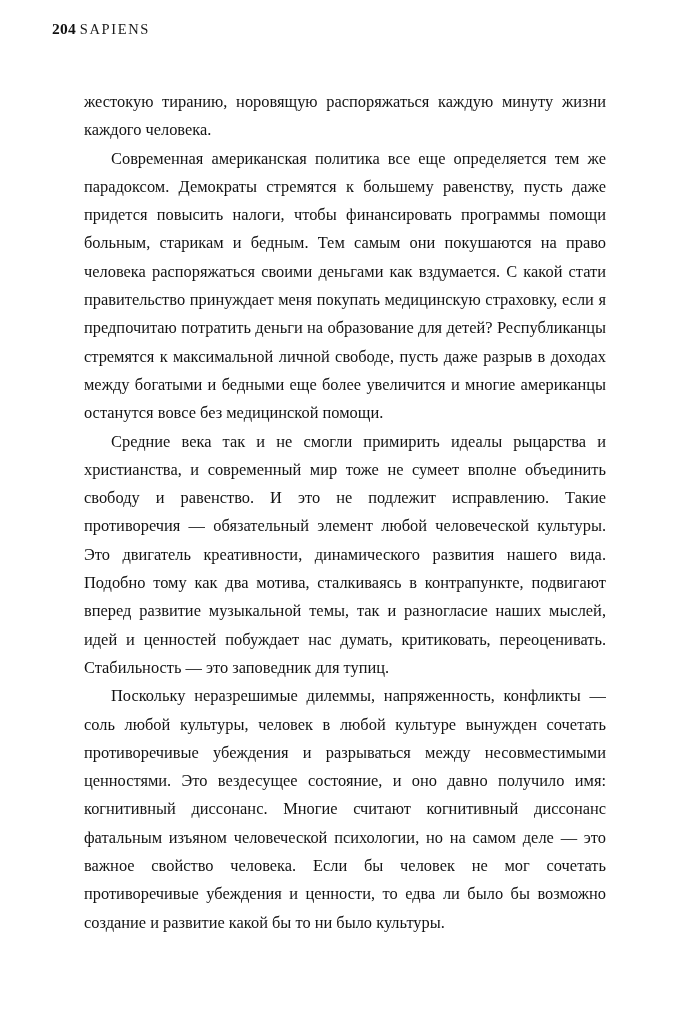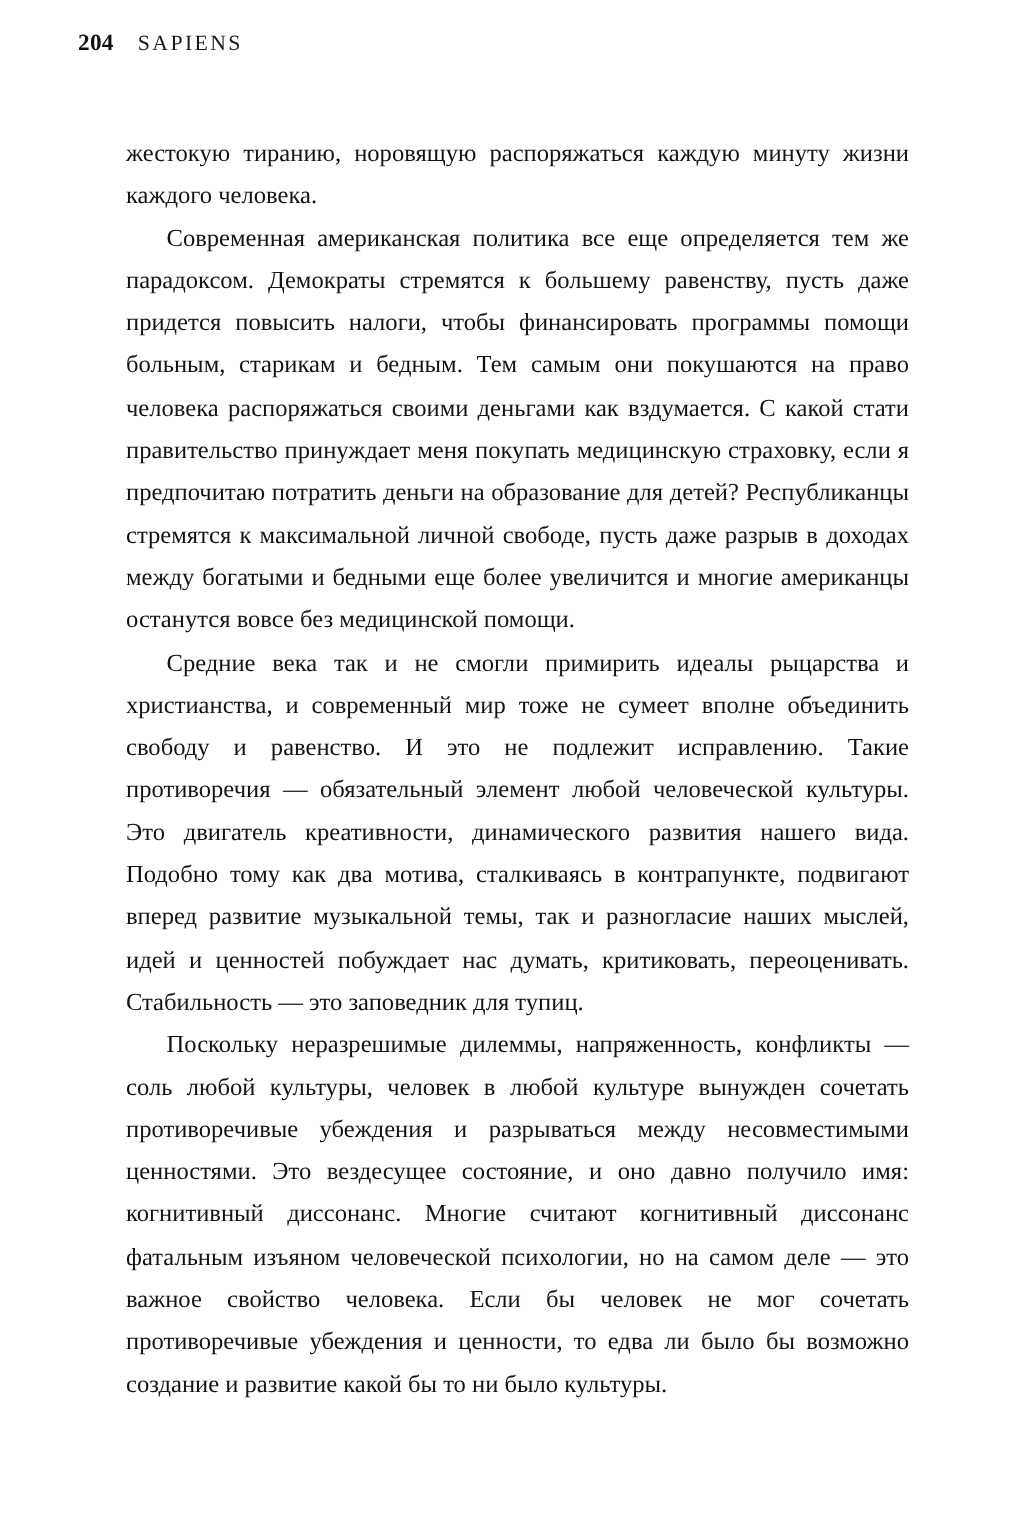--- a/index.html
+++ b/index.html
@@ -23,21 +23,21 @@
     background: #ffffff;
   }
   .running-head {
     position: absolute;
     top: 20px;
     left: 52px;
     right: 52px;
     height: 26px;
     display: flex;
     align-items: baseline;
-    gap: 16px;
+    gap: 4px;
   }
   .folio {
     font-family: "Liberation Serif", serif;
     font-size: 15.5px;
     font-weight: bold;
     letter-spacing: 0.2px;
     color: #111111;
   }
   .book-title {
     font-family: "Liberation Serif", serif;

